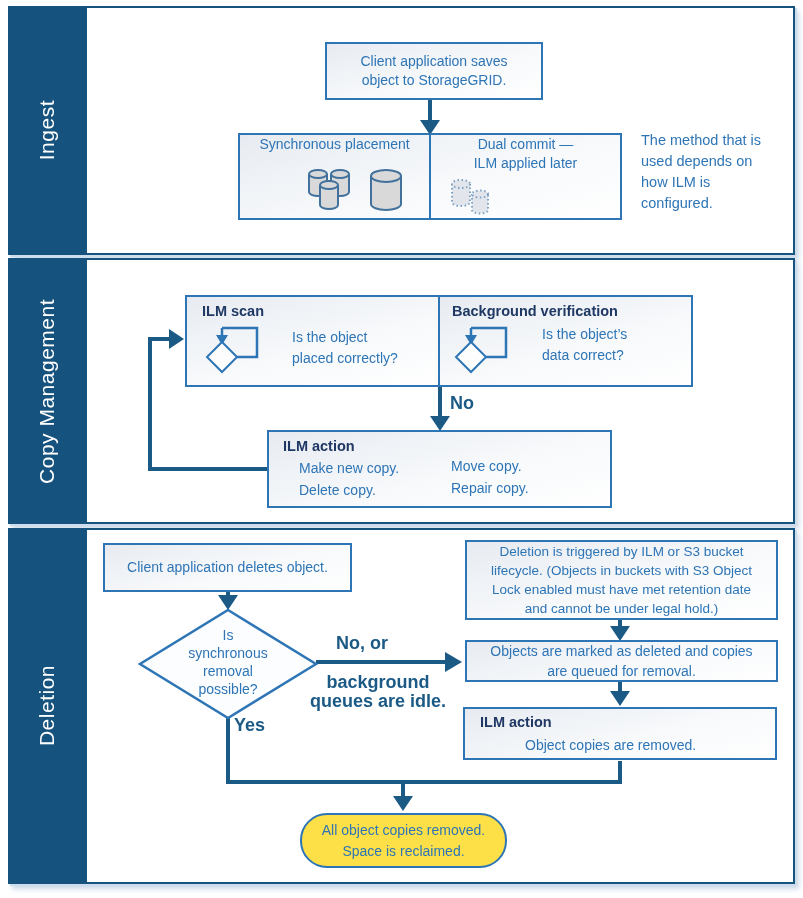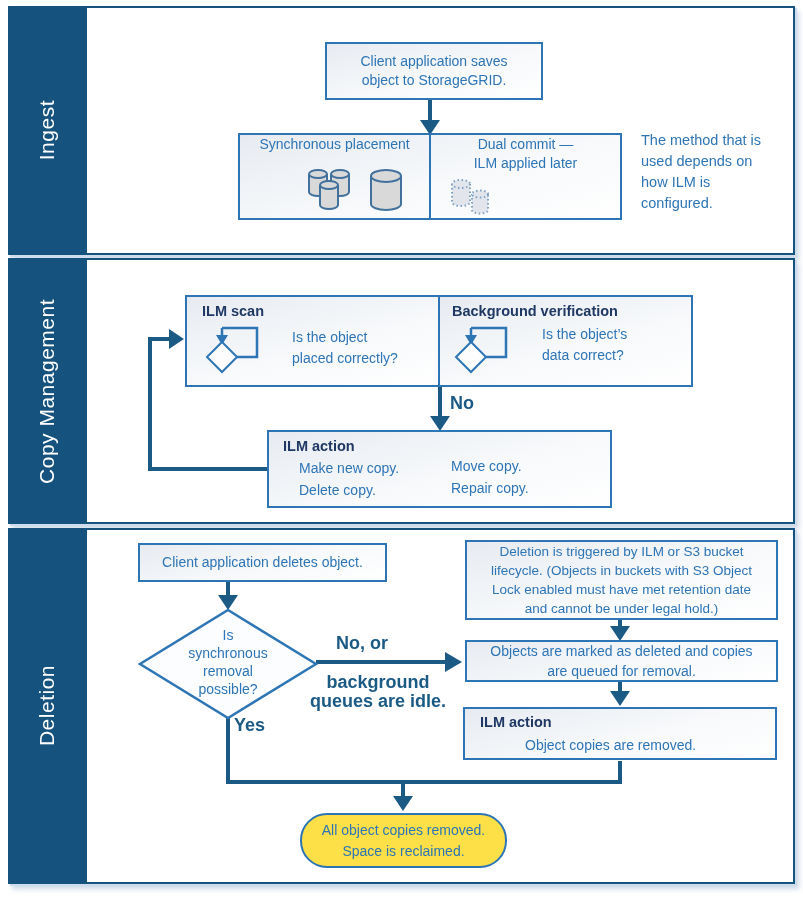--- a/index.html
+++ b/index.html
@@ -156,21 +156,21 @@
   <span class="lbl" style="left:450px;top:393px;">No</span>
 
   <div class="node" style="left:267px;top:430px;width:345px;height:78px;">
     <span class="node-title" style="left:14px;top:5px;">ILM action</span>
     <div class="qtext ml" style="left:30px;top:25px;line-height:22px;">Make new copy.
 Delete copy.</div>
     <div class="qtext ml" style="left:182px;top:23px;line-height:22px;">Move copy.
 Repair copy.</div>
   </div>
 
-  <div class="node center" style="left:103px;top:543px;width:249px;height:39px;margin-left:35px;">
+  <div class="node center" style="left:103px;top:543px;width:249px;height:49px;">
     <span>Client application deletes object.</span>
   </div>
 
   <div class="diamond-text" style="left:148px;top:626px;width:160px;">Is
 synchronous
 removal
 possible?</div>
 
   <span class="lbl" style="left:336px;top:633px;">No, or</span>
   <div class="lbl ml" style="left:308px;top:673px;width:140px;text-align:center;line-height:19px;">background

